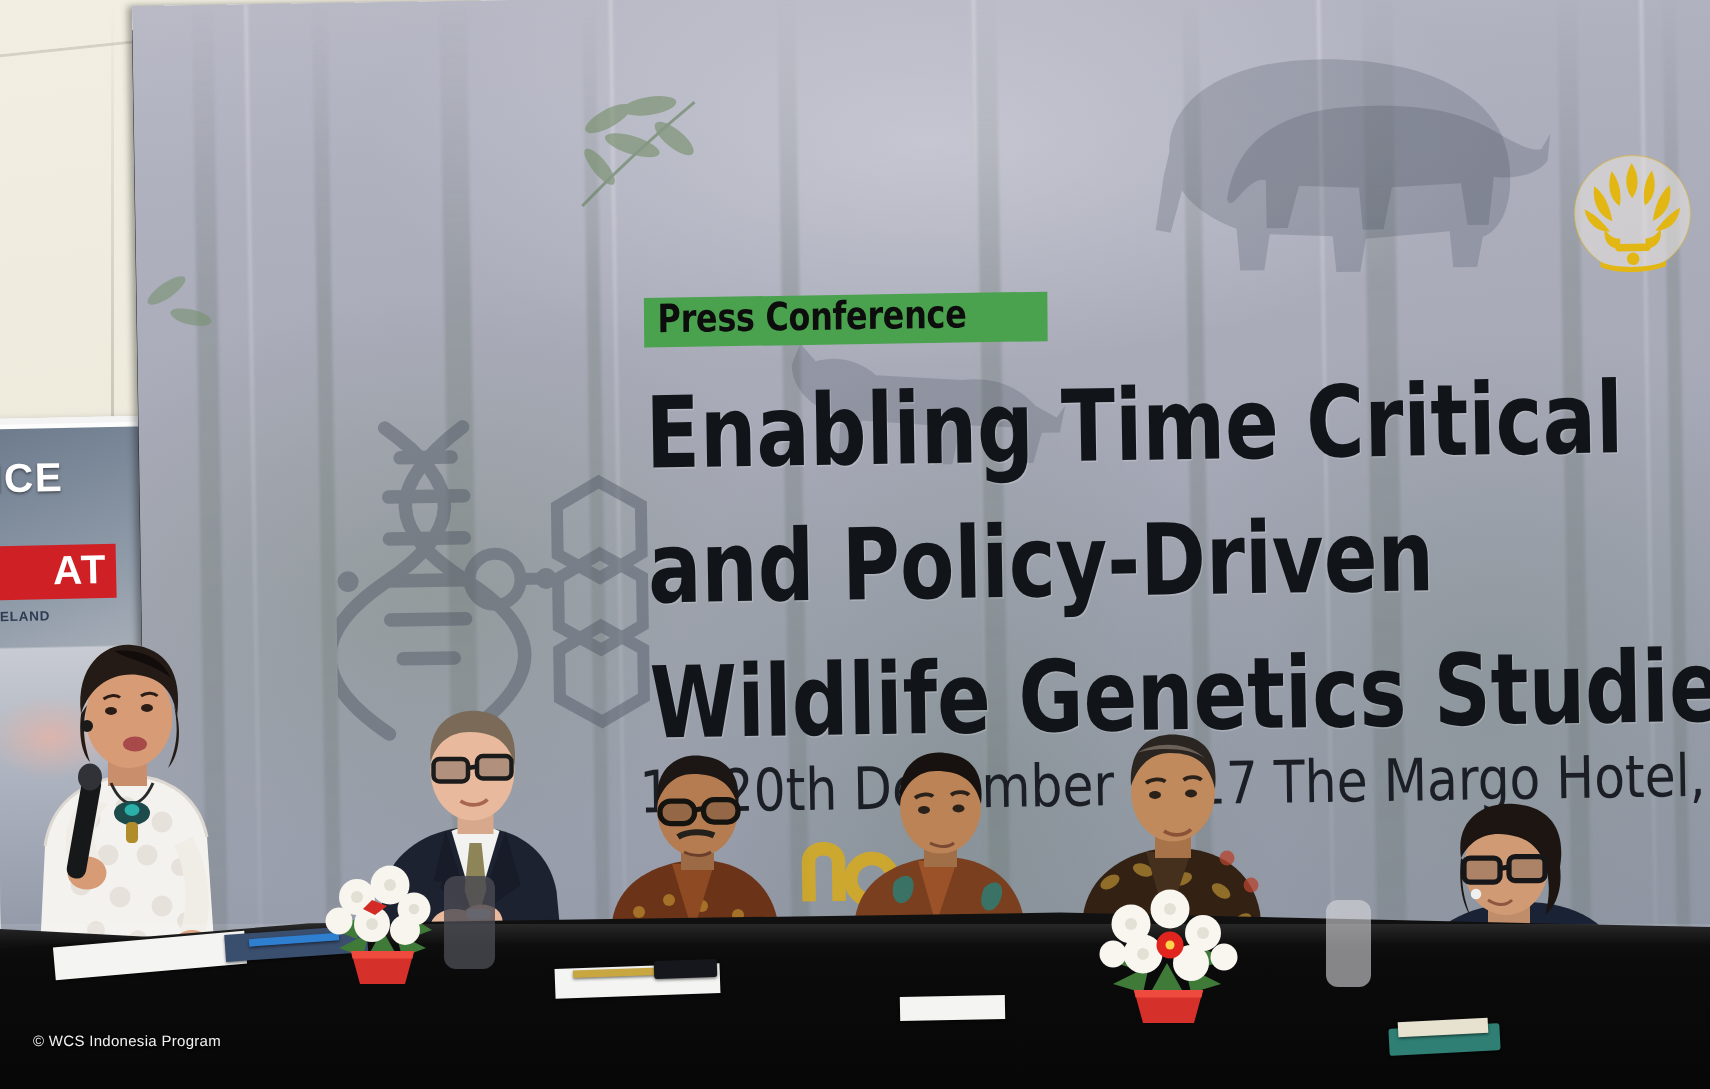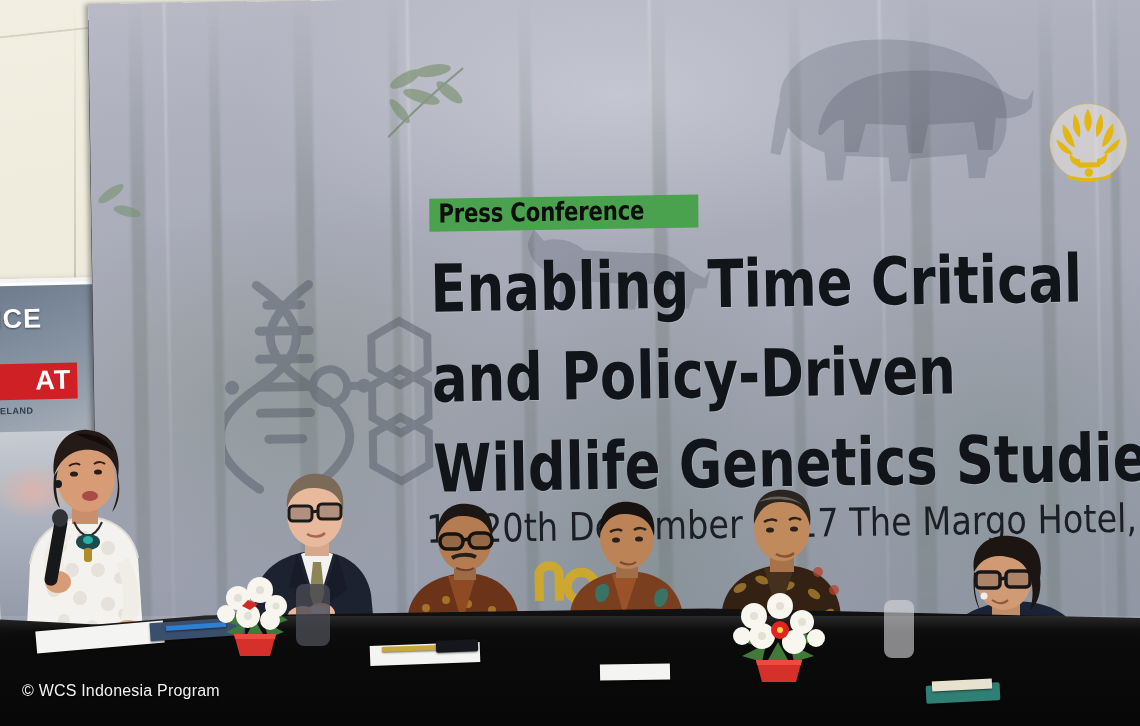--- a/index.html
+++ b/index.html
@@ -180,21 +180,21 @@
   }
 
   
   .person { position:absolute; }
   .flowerpot { position:absolute; }
 
   
   .caption {
     position:absolute; left:22px; bottom:26px;
     font-family:"Liberation Sans", sans-serif;
-    font-size:16px; color:#f2f2f2;
+    font-size:10px; color:#f2f2f2;
     letter-spacing:.2px;
     text-shadow:0 1px 2px rgba(0,0,0,.8);
   }
 </style>
 </head>
 <body>
 
 <div id="scene">
 
   <div class="wall"></div>

